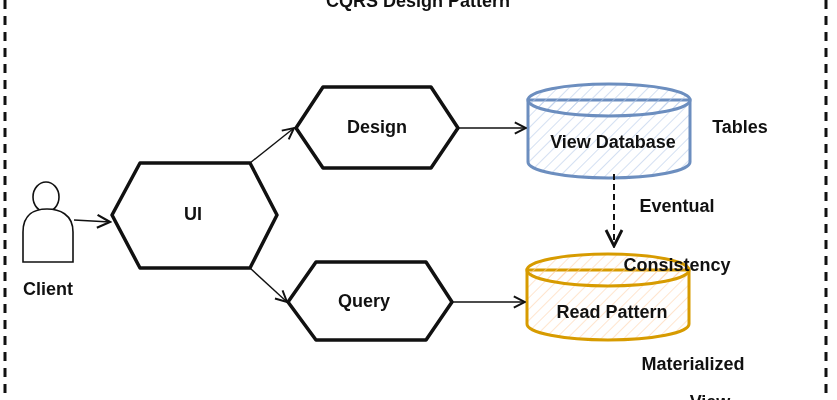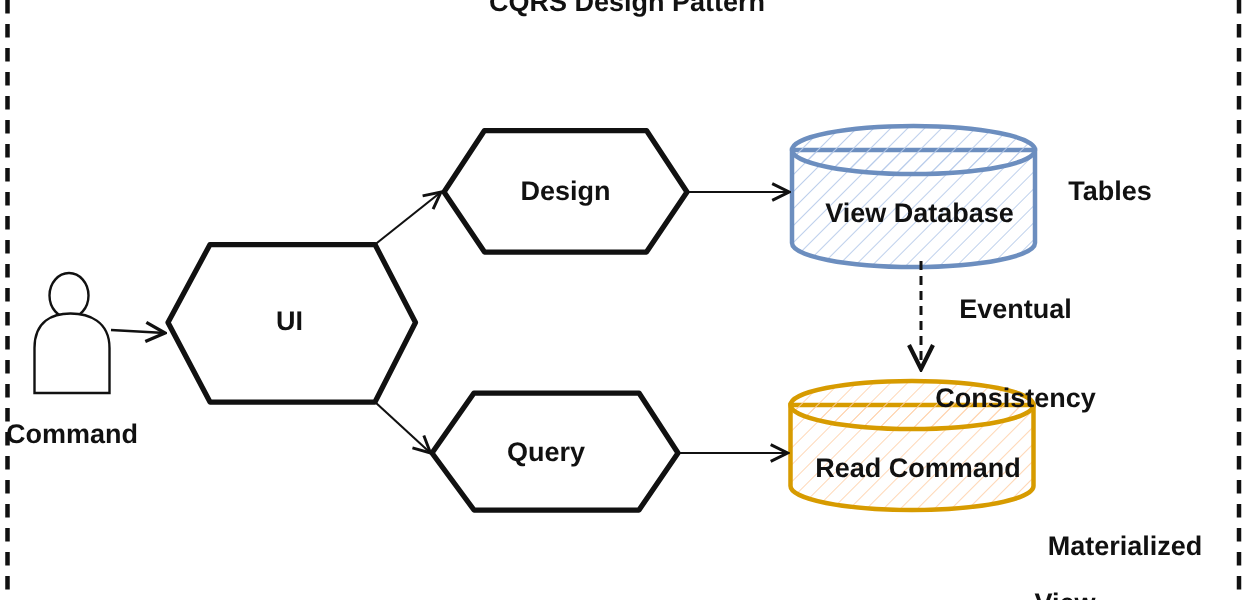--- a/index.html
+++ b/index.html
@@ -55,23 +55,23 @@
   <line x1="74" y1="220" x2="110" y2="222" stroke="#111" stroke-width="1.6" marker-end="url(#arrowOpen)"></line>
   <line x1="250" y1="163" x2="294" y2="128" stroke="#111" stroke-width="1.4" marker-end="url(#arrowOpen)"></line>
   <line x1="250" y1="268" x2="287" y2="302" stroke="#111" stroke-width="1.4" marker-end="url(#arrowOpen)"></line>
   <line x1="458" y1="128" x2="526" y2="128" stroke="#111" stroke-width="1.4" marker-end="url(#arrowOpen)"></line>
   <line x1="452" y1="302" x2="525" y2="302" stroke="#111" stroke-width="1.4" marker-end="url(#arrowOpen)"></line>
   <line x1="614" y1="174" x2="614" y2="246" stroke="#111" stroke-width="2" stroke-dasharray="6,4" marker-end="url(#arrowOpen)"></line>
 </svg>
 
 <div class="title">CQRS Design Pattern</div>
 
-<div class="label center" style="left:48px; top:290px;">Command</div>
+<div class="label center" style="left:48px; top:290px;">Client</div>
 <div class="label center" style="left:193px; top:215px;">UI</div>
 <div class="label center" style="left:377px; top:128px;">Design</div>
 <div class="label center" style="left:364px; top:302px;">Query</div>
 <div class="label center" style="left:613px; top:143px;">View Database</div>
 <div class="label center" style="left:740px; top:128px;">Tables</div>
 <div class="label center" style="left:677px; top:207px;">Eventual</div>
 <div class="label center" style="left:677px; top:234px;margin-top:32px;">Consistency</div>
-<div class="label center" style="left:612px; top:313px;">Read Command</div>
-<div class="label center" style="left:750px; top:365px;">Materialized</div>
+<div class="label center" style="left:612px; top:313px;">Read Pattern</div>
+<div class="label center" style="left:693px; top:365px;">Materialized</div>
 <div class="label center" style="left:710px; top:403px;">View</div>
 
 </body></html>

